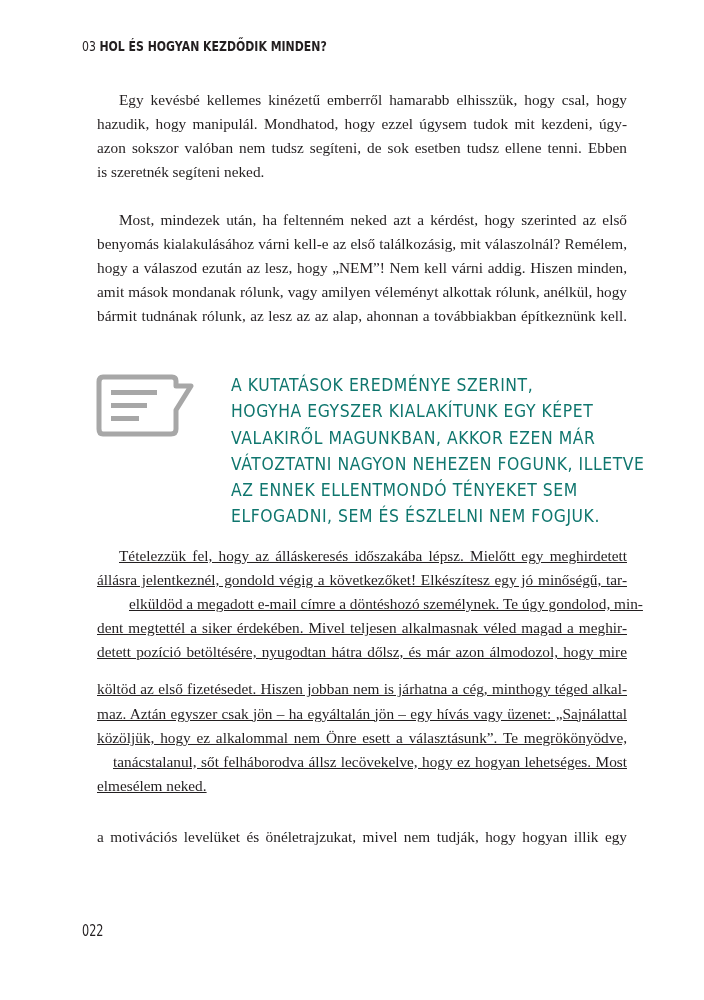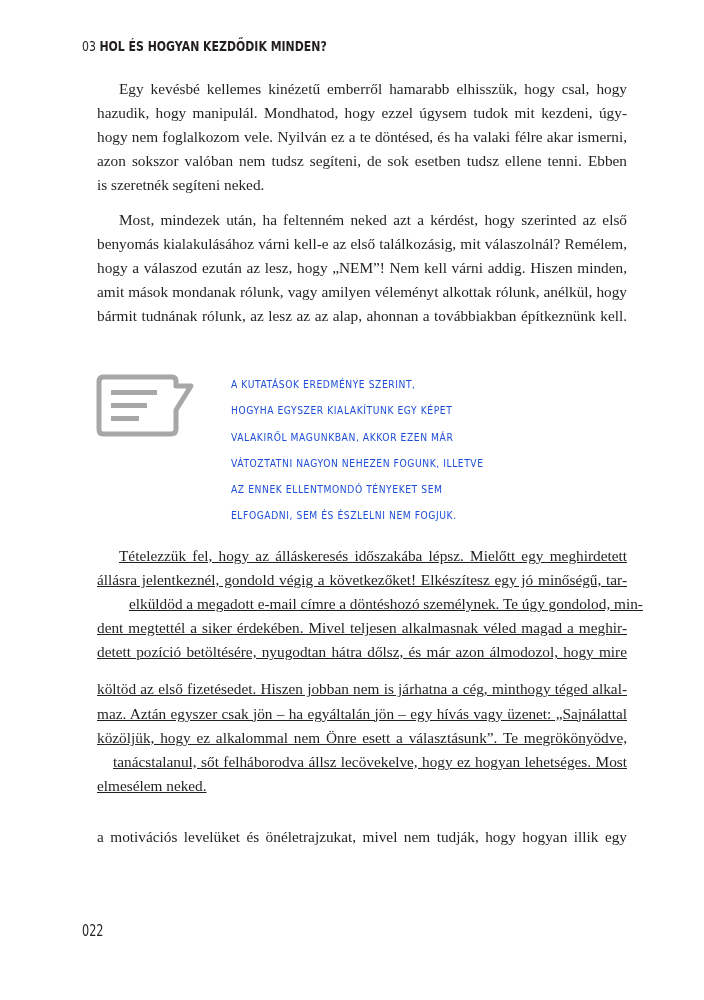--- a/index.html
+++ b/index.html
@@ -14,46 +14,45 @@
   .body-text {
     position: absolute; left: 97px; width: 530px;
     font-family: "Liberation Serif", serif; font-size: 15.3px; line-height: 24.1px;
   }
   .line { display: block; text-align: justify; text-align-last: justify; white-space: nowrap; height: 24.1px; }
   .line.last { text-align-last: left; }
   .line.indent { padding-left: 22px; }
   .quote-icon { position: absolute; left: 96px; top: 374px; width: 98px; height: 64px; }
   .quote {
     position: absolute; left: 231px; top: 372px;
-    font-family: "DejaVu Sans", sans-serif; font-size: 10px; line-height: 26.3px;
-    letter-spacing: 0.6px; color: #1d4ed8; white-space: nowrap;
+    font-family: "DejaVu Sans", sans-serif; font-size: 17px; line-height: 26.3px;
+    letter-spacing: 0.6px; color: #0f766e; white-space: nowrap;
   }
   .quote .qline { display: block; transform: scaleX(0.92); transform-origin: left center; }
   .page-num {
     position: absolute; left: 82px; top: 922px;
     font-family: "DejaVu Sans", sans-serif; font-size: 15px;
     transform: scaleX(0.75); transform-origin: left center;
   }
-  #p1 { top: 77px; }
+  #p1 { top: 88px; }
   #p2 { top: 208px; }
   #p3 { top: 544px; text-decoration: underline; }
   #p4 { top: 825px; }
 </style>
 </head>
 <body>
 
 <div class="header">
   <span class="num">03</span>
   <span class="title">HOL ÉS HOGYAN KEZDŐDIK MINDEN?</span>
 </div>
 
 <div class="body-text" id="p1">
   <span class="line indent" style="white-space: nowrap;">Egy kevésbé kellemes kinézetű emberről hamarabb elhisszük, hogy csal, hogy</span>
   <span class="line" style="white-space: nowrap;">hazudik, hogy manipulál. Mondhatod, hogy ezzel úgysem tudok mit kezdeni, úgy-</span>
-  <span class="line" style="white-space: nowrap;">hogy nem foglalkozom vele. Nyilván ez a te döntésed, és ha valaki félre akar ismerni,</span>
   <span class="line" style="white-space: nowrap;">azon sokszor valóban nem tudsz segíteni, de sok esetben tudsz ellene tenni. Ebben</span>
   <span class="line last" style="white-space: nowrap;">is szeretnék segíteni neked.</span>
 </div>
 
 <div class="body-text" id="p2">
   <span class="line indent" style="white-space: nowrap;">Most, mindezek után, ha feltenném neked azt a kérdést, hogy szerinted az első</span>
   <span class="line" style="white-space: nowrap;">benyomás kialakulásához várni kell-e az első találkozásig, mit válaszolnál? Remélem,</span>
   <span class="line" style="white-space: nowrap;">hogy a válaszod ezután az lesz, hogy „NEM”! Nem kell várni addig. Hiszen minden,</span>
   <span class="line" style="white-space: nowrap;">amit mások mondanak rólunk, vagy amilyen véleményt alkottak rólunk, anélkül, hogy</span>
   <span class="line" style="white-space: nowrap;">bármit tudnának rólunk, az lesz az az alap, ahonnan a továbbiakban építkeznünk kell.</span>

